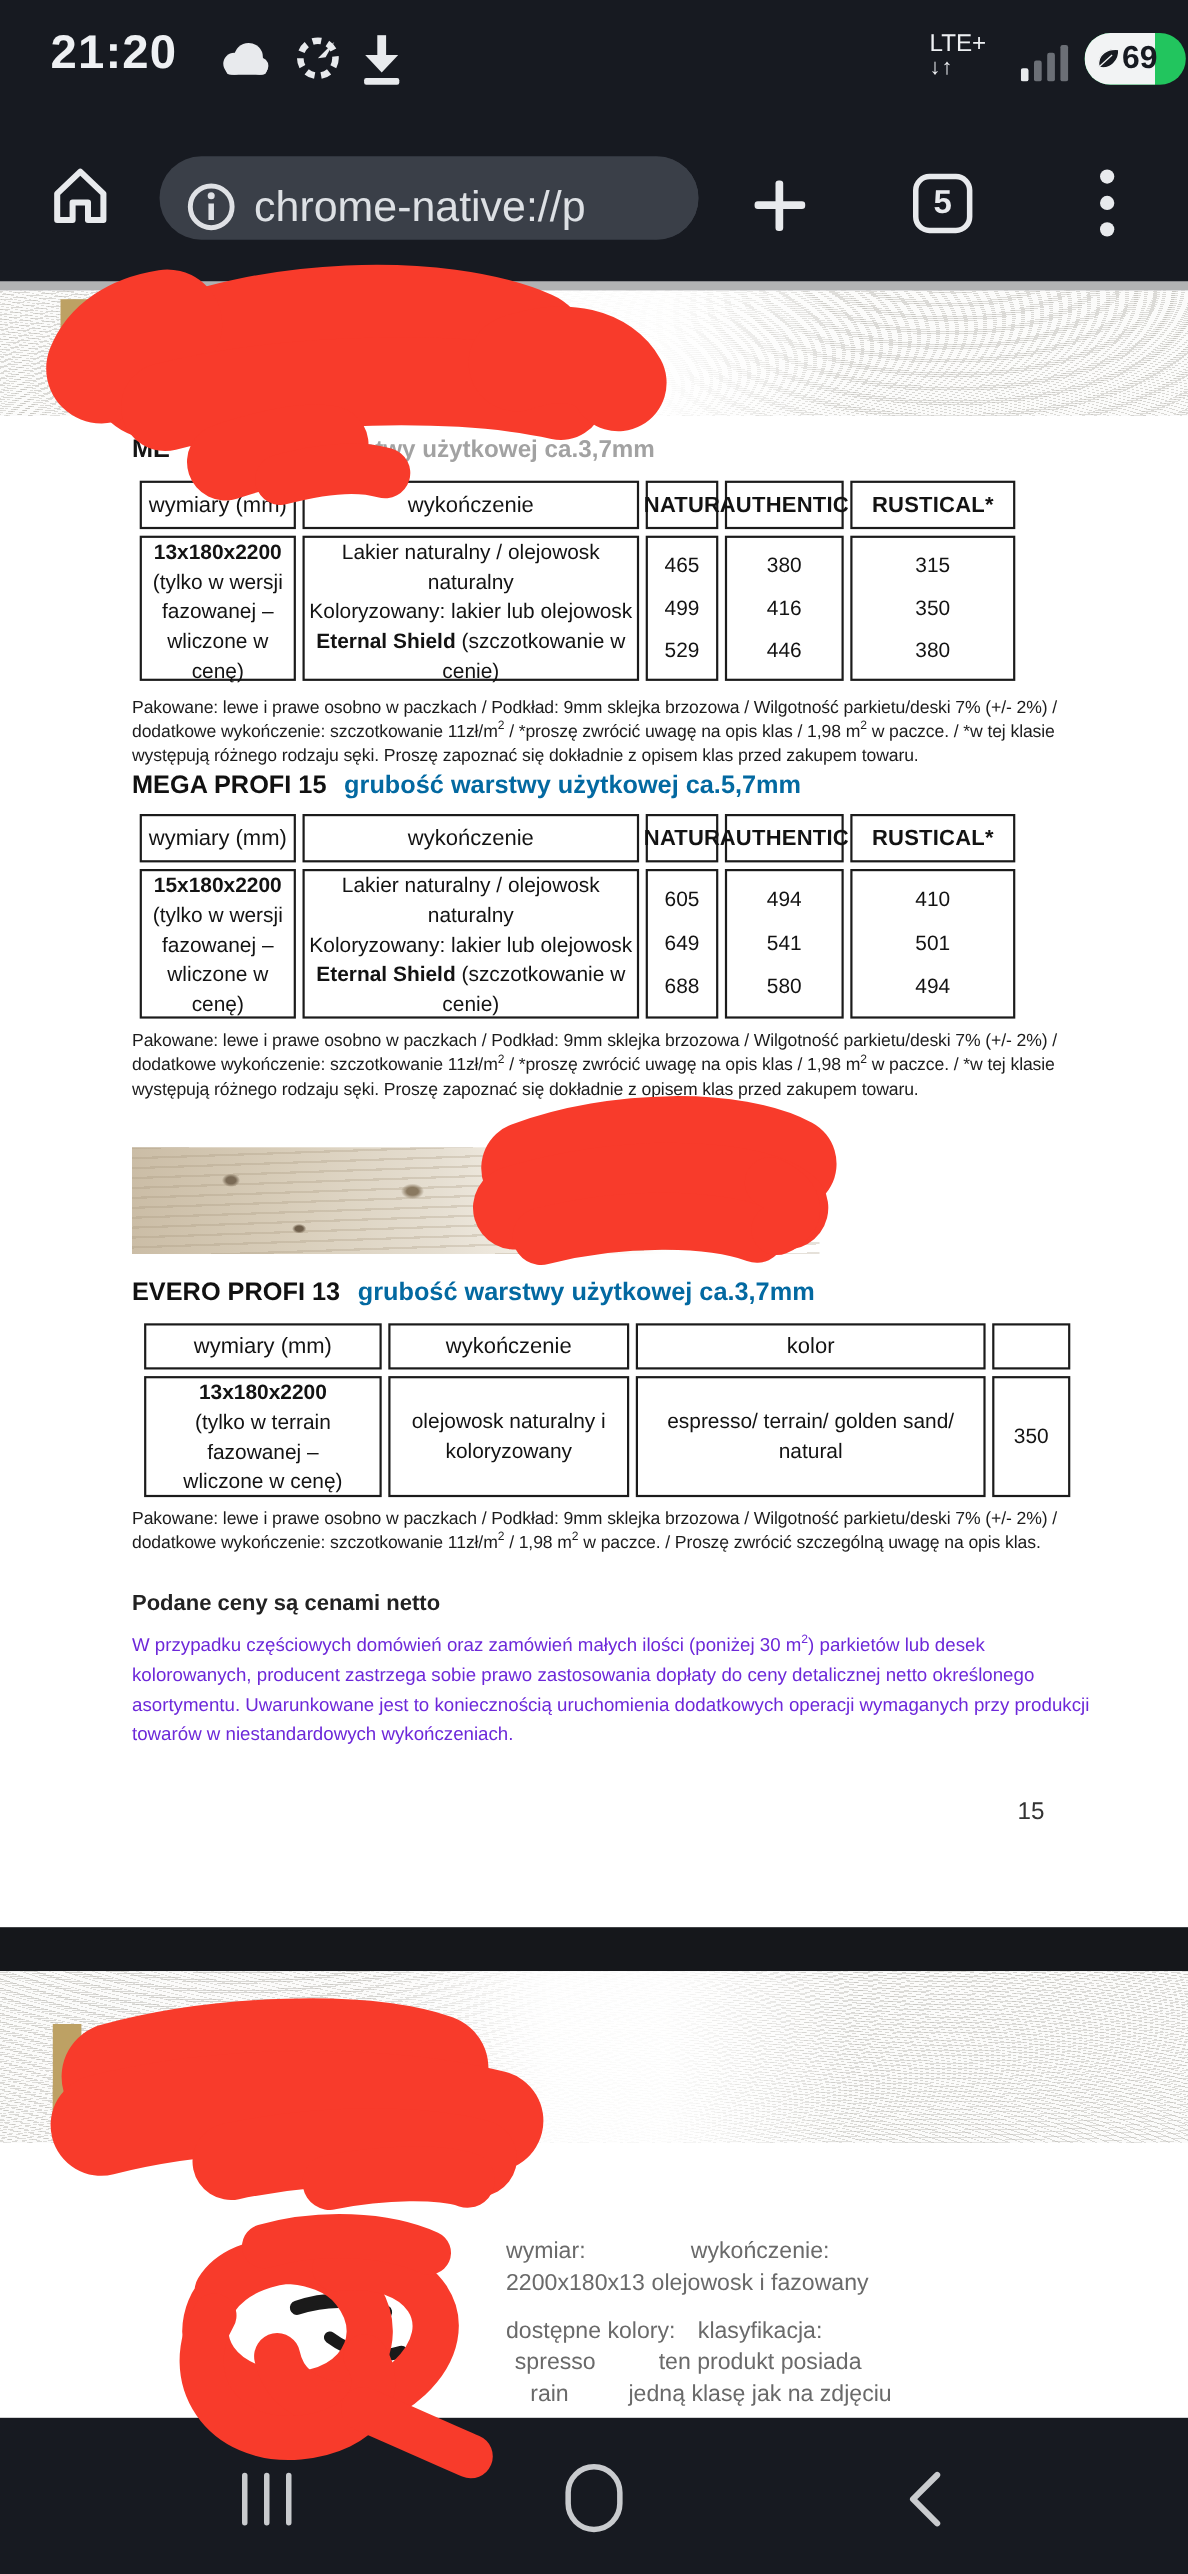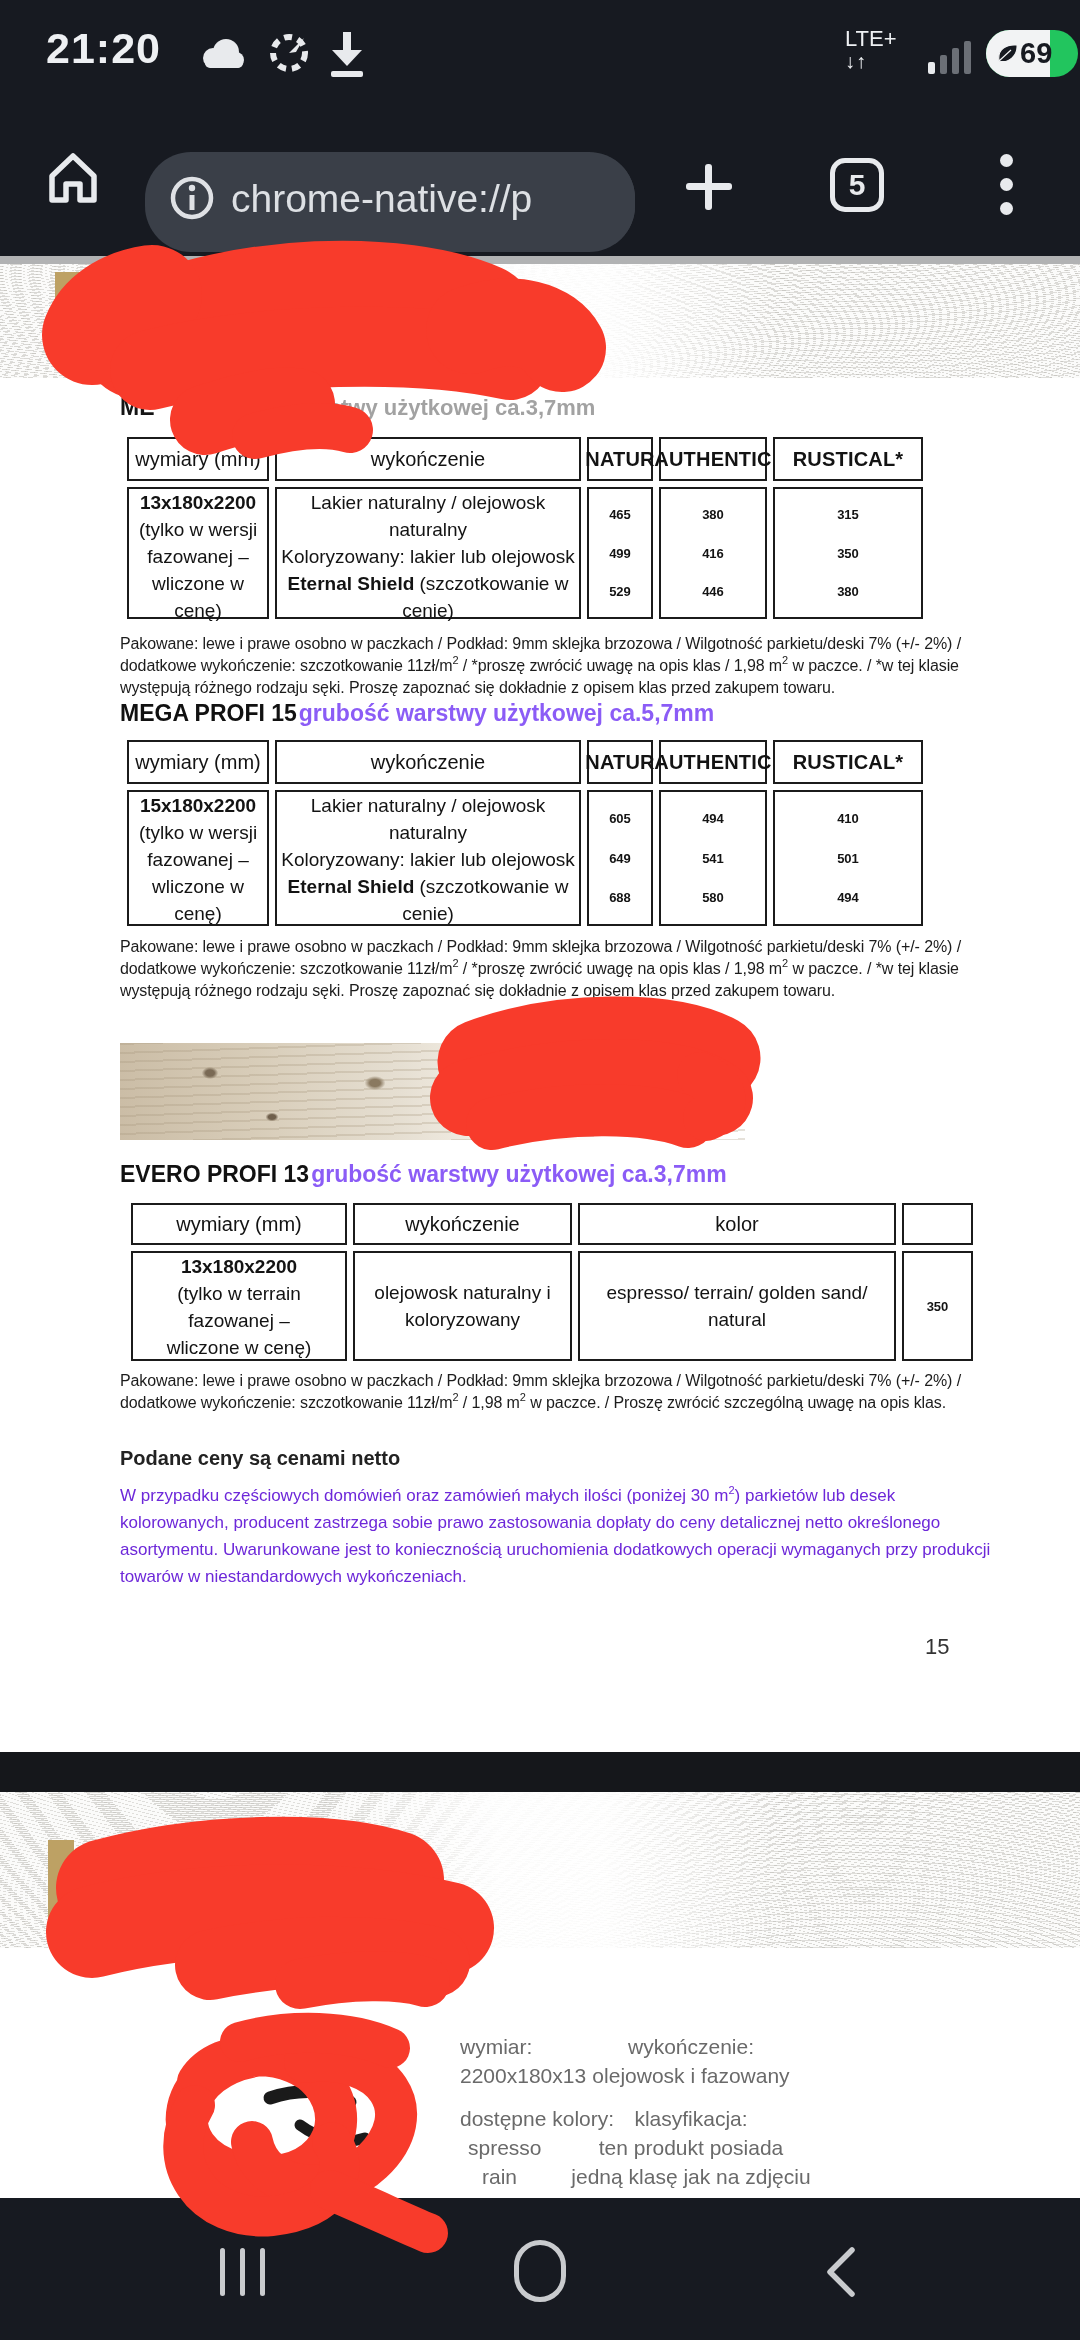--- a/index.html
+++ b/index.html
@@ -6,47 +6,47 @@
   body{font-family:"Liberation Sans",sans-serif;background:#000}
   .screen{position:relative;width:1080px;height:2340px;overflow:hidden;background:#fff;margin:0 auto}
   .abs{position:absolute}
   .b{font-weight:700}
   sup{font-size:11px;vertical-align:7px;line-height:0}
 
   
   .topbar{left:0;top:0;width:1080px;height:256px;background:#171a21;z-index:6}
   .time{left:46px;top:24px;font-size:43px;font-weight:700;color:#eef0f3;letter-spacing:1px}
   .divider{left:0;top:256px;width:1080px;height:8px;background:#b1b2b3;z-index:6}
-  .pill{left:145px;top:152px;width:490px;height:100px;border-radius:46px;background:#3a3f48;overflow:hidden}
+  .pill{left:145px;top:142px;width:490px;height:76px;border-radius:46px;background:#3a3f48;overflow:hidden}
   .pill:after{content:"";position:absolute;right:0;top:0;width:42px;height:92px;background:linear-gradient(90deg,rgba(58,63,72,0),#3a3f48 75%)}
   .urltext{left:86px;top:25px;font-size:39px;color:#dde0e4;white-space:nowrap;width:400px;overflow:hidden}
   .tabbox{left:830px;top:158px;width:54px;height:54px;border:5px solid #e8eaed;border-radius:15px;display:flex;align-items:center;justify-content:center;color:#e8eaed;font-size:30px;font-weight:700}
   .dots{left:1000px;top:154px;display:flex;flex-direction:column;gap:11px}
   .dots i{width:13px;height:13px;border-radius:50%;background:#e8eaed}
 
   
   .wood{background-color:#fbfbfa;background-image:
     linear-gradient(90deg,rgba(255,255,255,0) 0 30%,rgba(255,255,255,.9) 46% 56%,rgba(255,255,255,0) 72%),
     repeating-radial-gradient(ellipse 150% 210% at 20% 150%,rgba(183,181,175,.5) 0 2px,rgba(0,0,0,0) 2px 10px),
     repeating-radial-gradient(ellipse 130% 190% at 80% -70%,rgba(188,186,180,.45) 0 2px,rgba(0,0,0,0) 2px 11px)}
   .band1{left:0;top:264px;width:1080px;height:114px}
   .band2{left:0;top:1792px;width:1080px;height:156px}
   .blackband{left:0;top:1752px;width:1080px;height:40px;background:#15171b}
 
   .h1frag{font-size:23px;font-weight:700;color:#151515}
   .hgray{font-size:22px;font-weight:600;color:#a2a2a2}
   .head2{font-size:23px;font-weight:700;color:#111;white-space:nowrap}
-  .head2 span.hg{font-weight:600;color:#8b5cf6;margin-left:2px}
+  .head2 span.hg{font-weight:600;color:#0369a1;margin-left:16px}
 
   .tbl{position:absolute;display:grid;column-gap:6px;row-gap:6px}
   .cell{border:2.5px solid #1b1b1b;background:#fff;display:flex;flex-direction:column;align-items:center;justify-content:center;text-align:center;color:#131313}
   .th{font-size:20px}
   .thb{font-weight:700;letter-spacing:.2px}
   .bodyc{justify-content:space-evenly;font-size:19px;line-height:27px}
-  .num{font-weight:700;font-size:13px}
+  .num{font-weight:400;font-size:19px}
   .t13{left:127px;top:437px;grid-template-columns:142px 306px 66px 108px 150px;grid-template-rows:44px 132px}
   .t15{left:127px;top:740px;grid-template-columns:142px 306px 66px 108px 150px;grid-template-rows:44px 136px}
   .tev{left:131px;top:1203px;grid-template-columns:216px 219px 318px 71px;grid-template-rows:42px 110px}
 
   .note{font-size:16px;line-height:22px;color:#1c1c1c;letter-spacing:-.1px}
   .para{font-size:17px;line-height:27px;color:#6d28d9}
   .netto{font-size:20px;font-weight:700;color:#222}
   .pagenum{font-size:22px;color:#333}
 
   .plank{left:120px;top:1043px;width:625px;height:97px;background-image:

